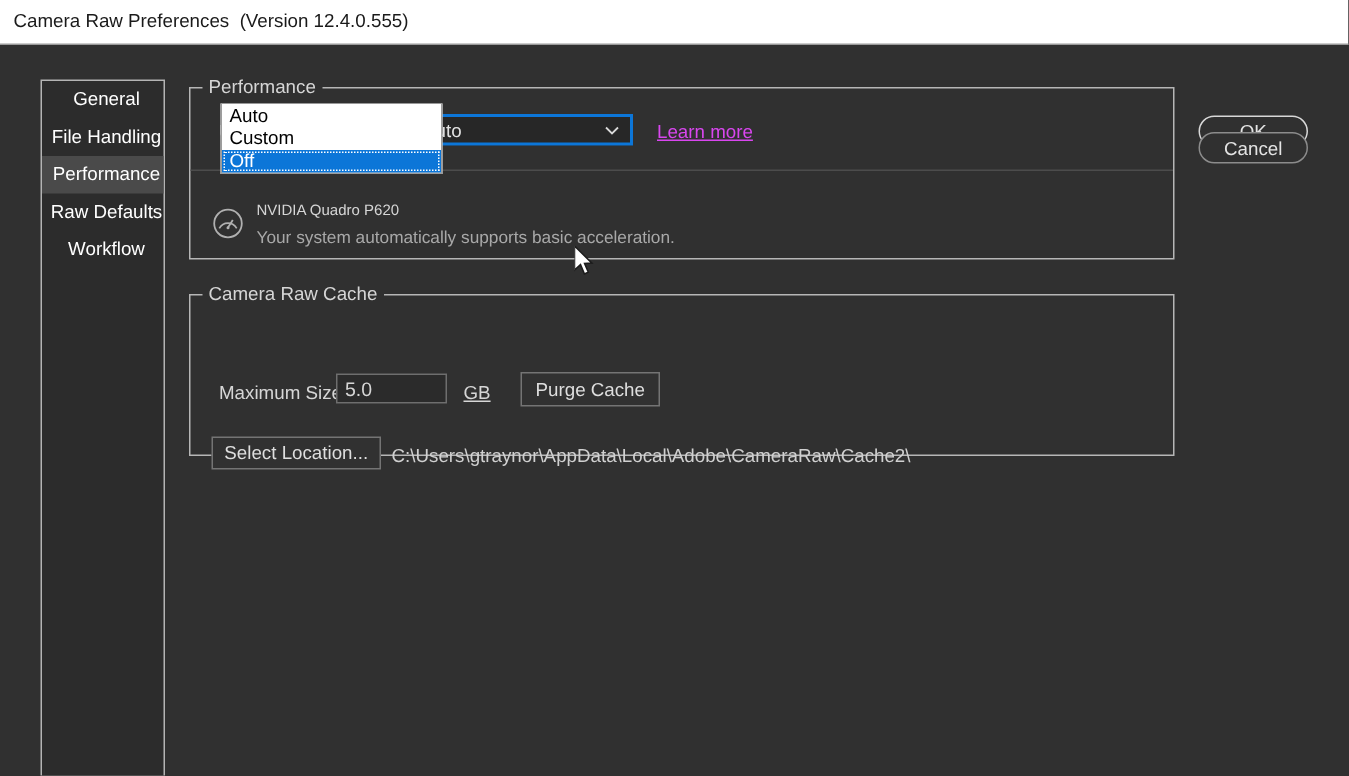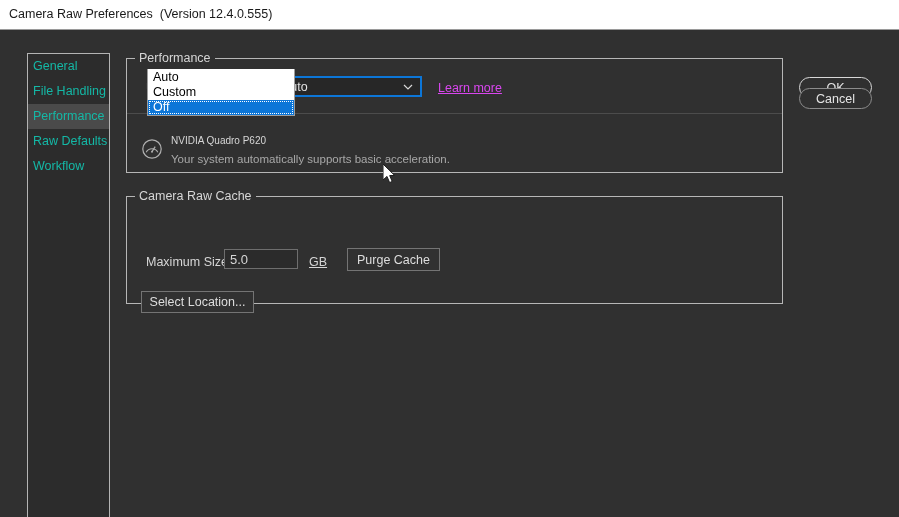--- a/index.html
+++ b/index.html
@@ -54,24 +54,25 @@
     width: 83px;
     height: 465px;
     background: #2c2c2c;
     border: 1px solid #b4b4b4;
     box-sizing: border-box;
   }
   .sidebar-item {
     height: 25px;
     line-height: 25px;
     padding-left: 5px;
-    color: #14b8a6;
-    font-size: 12.5px;
-    white-space: nowrap;
-    cursor: default;
+    color: #ffffff;
+    font-size: 12.5px;
+    white-space: nowrap;
+    cursor: default;
+    text-align: center;
   }
   .sidebar-item.selected {
     background: #4a4a4a;
   }
 
   
   .groupbox {
     position: absolute;
     border: 1px solid #b6b6b6;
     box-sizing: border-box;
@@ -376,20 +377,21 @@
 
   <div class="groupbox" id="cache-group">
     <span class="groupbox-title">Camera Raw Cache</span>
 
     <span id="cache-size-label">Maximum Size:</span>
     <input id="cache-size-input" type="text" value="5.0" style="">
     <span id="cache-size-unit">GB</span>
     <button id="purge-cache-button">Purge Cache</button>
 
     <button id="select-location-button">Select Location...</button>
+    <span id="cache-path">C:\Users\gtraynor\AppData\Local\Adobe\CameraRaw\Cache2\</span>
   </div>
 
   <button class="pill-button" id="ok-button">OK</button>
   <button class="pill-button" id="cancel-button">Cancel</button>
 
   <span id="mouse-cursor">
     <svg viewBox="0 0 14 21" width="14" height="21">
       <polygon points="0,0 0,16 4,12.4 6.6,18.6 9.2,17.4 6.7,11.6 11.6,11.4" fill="#ffffff" stroke="#1c1c1c" stroke-width="1"></polygon>
     </svg>
   </span>

